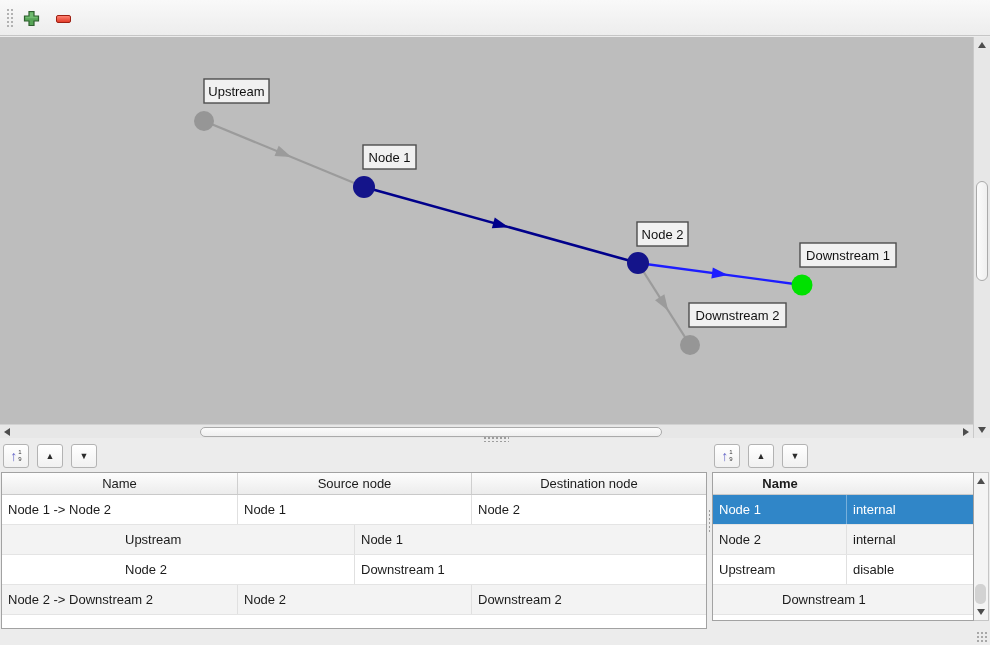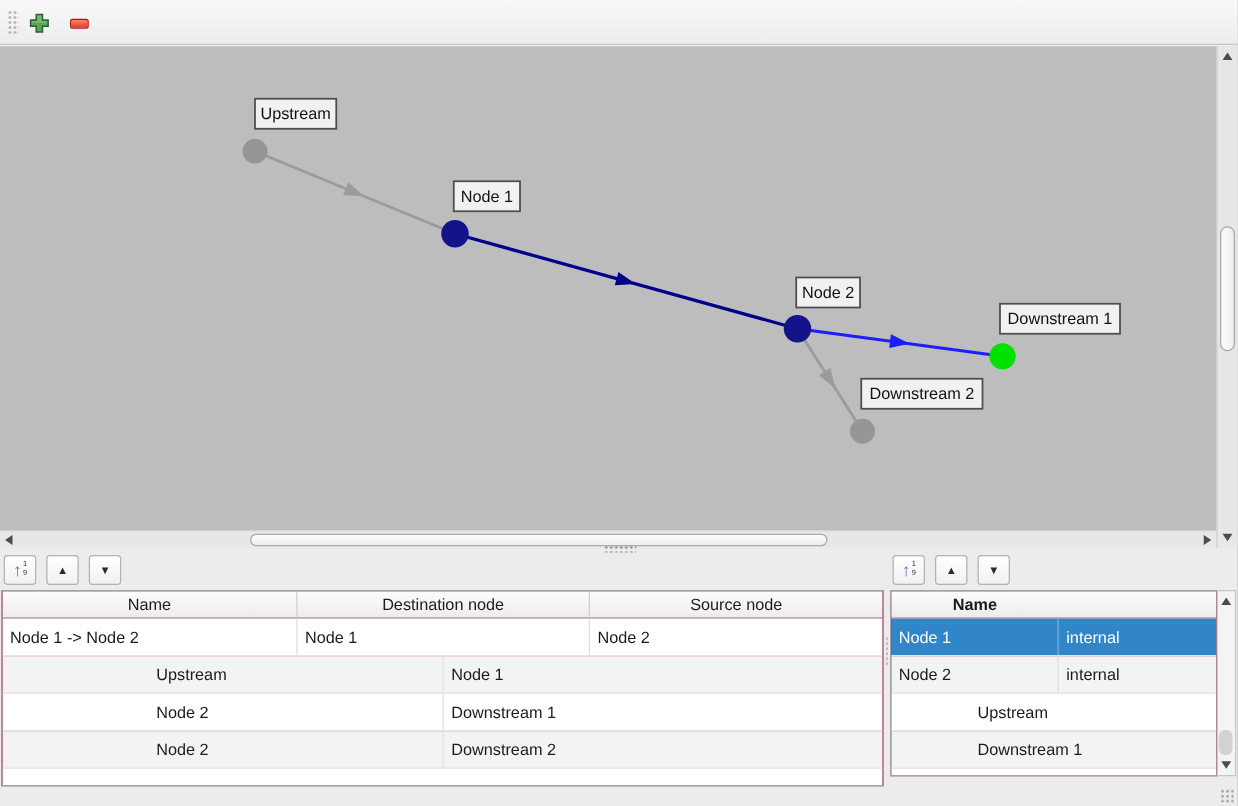--- a/index.html
+++ b/index.html
@@ -41,21 +41,21 @@
 
   
   .tbtn { position:absolute; top:444px; width:26px; height:24px; background:linear-gradient(#ffffff,#f1f1f1);
     border:1px solid #b3b3b3; border-radius:3px; display:flex; align-items:center; justify-content:center; cursor:pointer; }
   .tri { font-size:9px; color:#2b2b2b; line-height:1; }
   .sort-ic { display:flex; align-items:center; }
   .sort-ic .s-arrow { color:#6668c8; font-size:14px; font-weight:bold; line-height:1; }
   .sort-ic .s-digits { display:flex; flex-direction:column; font-size:6px; color:#333; line-height:1.1; margin-left:1px; }
 
   
-  .tbl { position:absolute; background:#be185d; border:1px solid #a2a2a2; font-size:13px; color:#1b1b1b; overflow:hidden; }
+  .tbl { position:absolute; background:#fef9c3; border:1px solid #a2a2a2; font-size:13px; color:#1b1b1b; overflow:hidden; }
   .thead { display:flex; height:22px; background:linear-gradient(#fdfdfd,#ececec); border-bottom:1px solid #c9c9c9; }
   .th { display:flex; align-items:center; justify-content:center; border-right:1px solid #cfcfcf; }
   .th:last-child { border-right:none; }
   .tbl.bold-head .th { font-weight:bold; }
   .trow { display:flex; height:30px; border-bottom:1px solid #e4e4e4; background:#fff; cursor:default;justify-content:center; }
   .trow.alt { background:#f3f3f3; }
   .trow.sel { color:#fff; }
   .trow.sel .tcell { border-right-color:rgba(255,255,255,.35); }
   .tcell { padding:0 6px; display:flex; align-items:center; border-right:1px solid #e0e0e0; overflow:hidden; white-space:nowrap; }
   .tcell:last-child { border-right:none; }
@@ -175,38 +175,39 @@
 <div class="tbtn" style="left:748px;">
     <span class="tri">▲</span>
   </div>
 <div class="tbtn" style="left:782px;">
     <span class="tri">▼</span>
   </div>
 
 <div class="tbl lt" style="left:1px; top:472px; width:706px; height:157px;">
   <div class="thead">
     <div class="th">Name</div>
+    <div class="th">Source node</div>
     <div class="th">Destination node</div>
-    <div class="th">Source node</div>
   </div>
   <div id="links-rows">
       <div class="trow">
         <div class="tcell">Node 1 -&gt; Node 2</div>
         <div class="tcell">Node 1</div>
         <div class="tcell">Node 2</div>
       </div>
       <div class="trow alt">
         <div class="tcell">Upstream</div>
         <div class="tcell">Node 1</div>
       </div>
       <div class="trow">
         <div class="tcell">Node 2</div>
         <div class="tcell">Downstream 1</div>
       </div>
       <div class="trow alt">
+        <div class="tcell">Node 2 -&gt; Downstream 2</div>
         <div class="tcell">Node 2</div>
         <div class="tcell">Downstream 2</div>
       </div>
     </div>
   <div class="partial-row" style="height:14px;"></div>
 </div>
 
 <div class="tbl rt bold-head" style="left:712px; top:472px; width:262px; height:149px;">
   <div class="thead">
     <div class="th">Name</div>
@@ -215,20 +216,21 @@
       <div class="trow sel" style="background: rgb(48, 134, 200);">
         <div class="tcell">Node 1</div>
         <div class="tcell">internal</div>
       </div>
       <div class="trow alt">
         <div class="tcell">Node 2</div>
         <div class="tcell">internal</div>
       </div>
       <div class="trow">
         <div class="tcell">Upstream</div>
+        <div class="tcell">disable</div>
       </div>
       <div class="trow alt">
         <div class="tcell">Downstream 1</div>
       </div>
     </div>
   <div class="partial-row" style="height:6px;"></div>
 </div>
 
 <div class="rt-scroll">
   <span class="arr up"></span>

